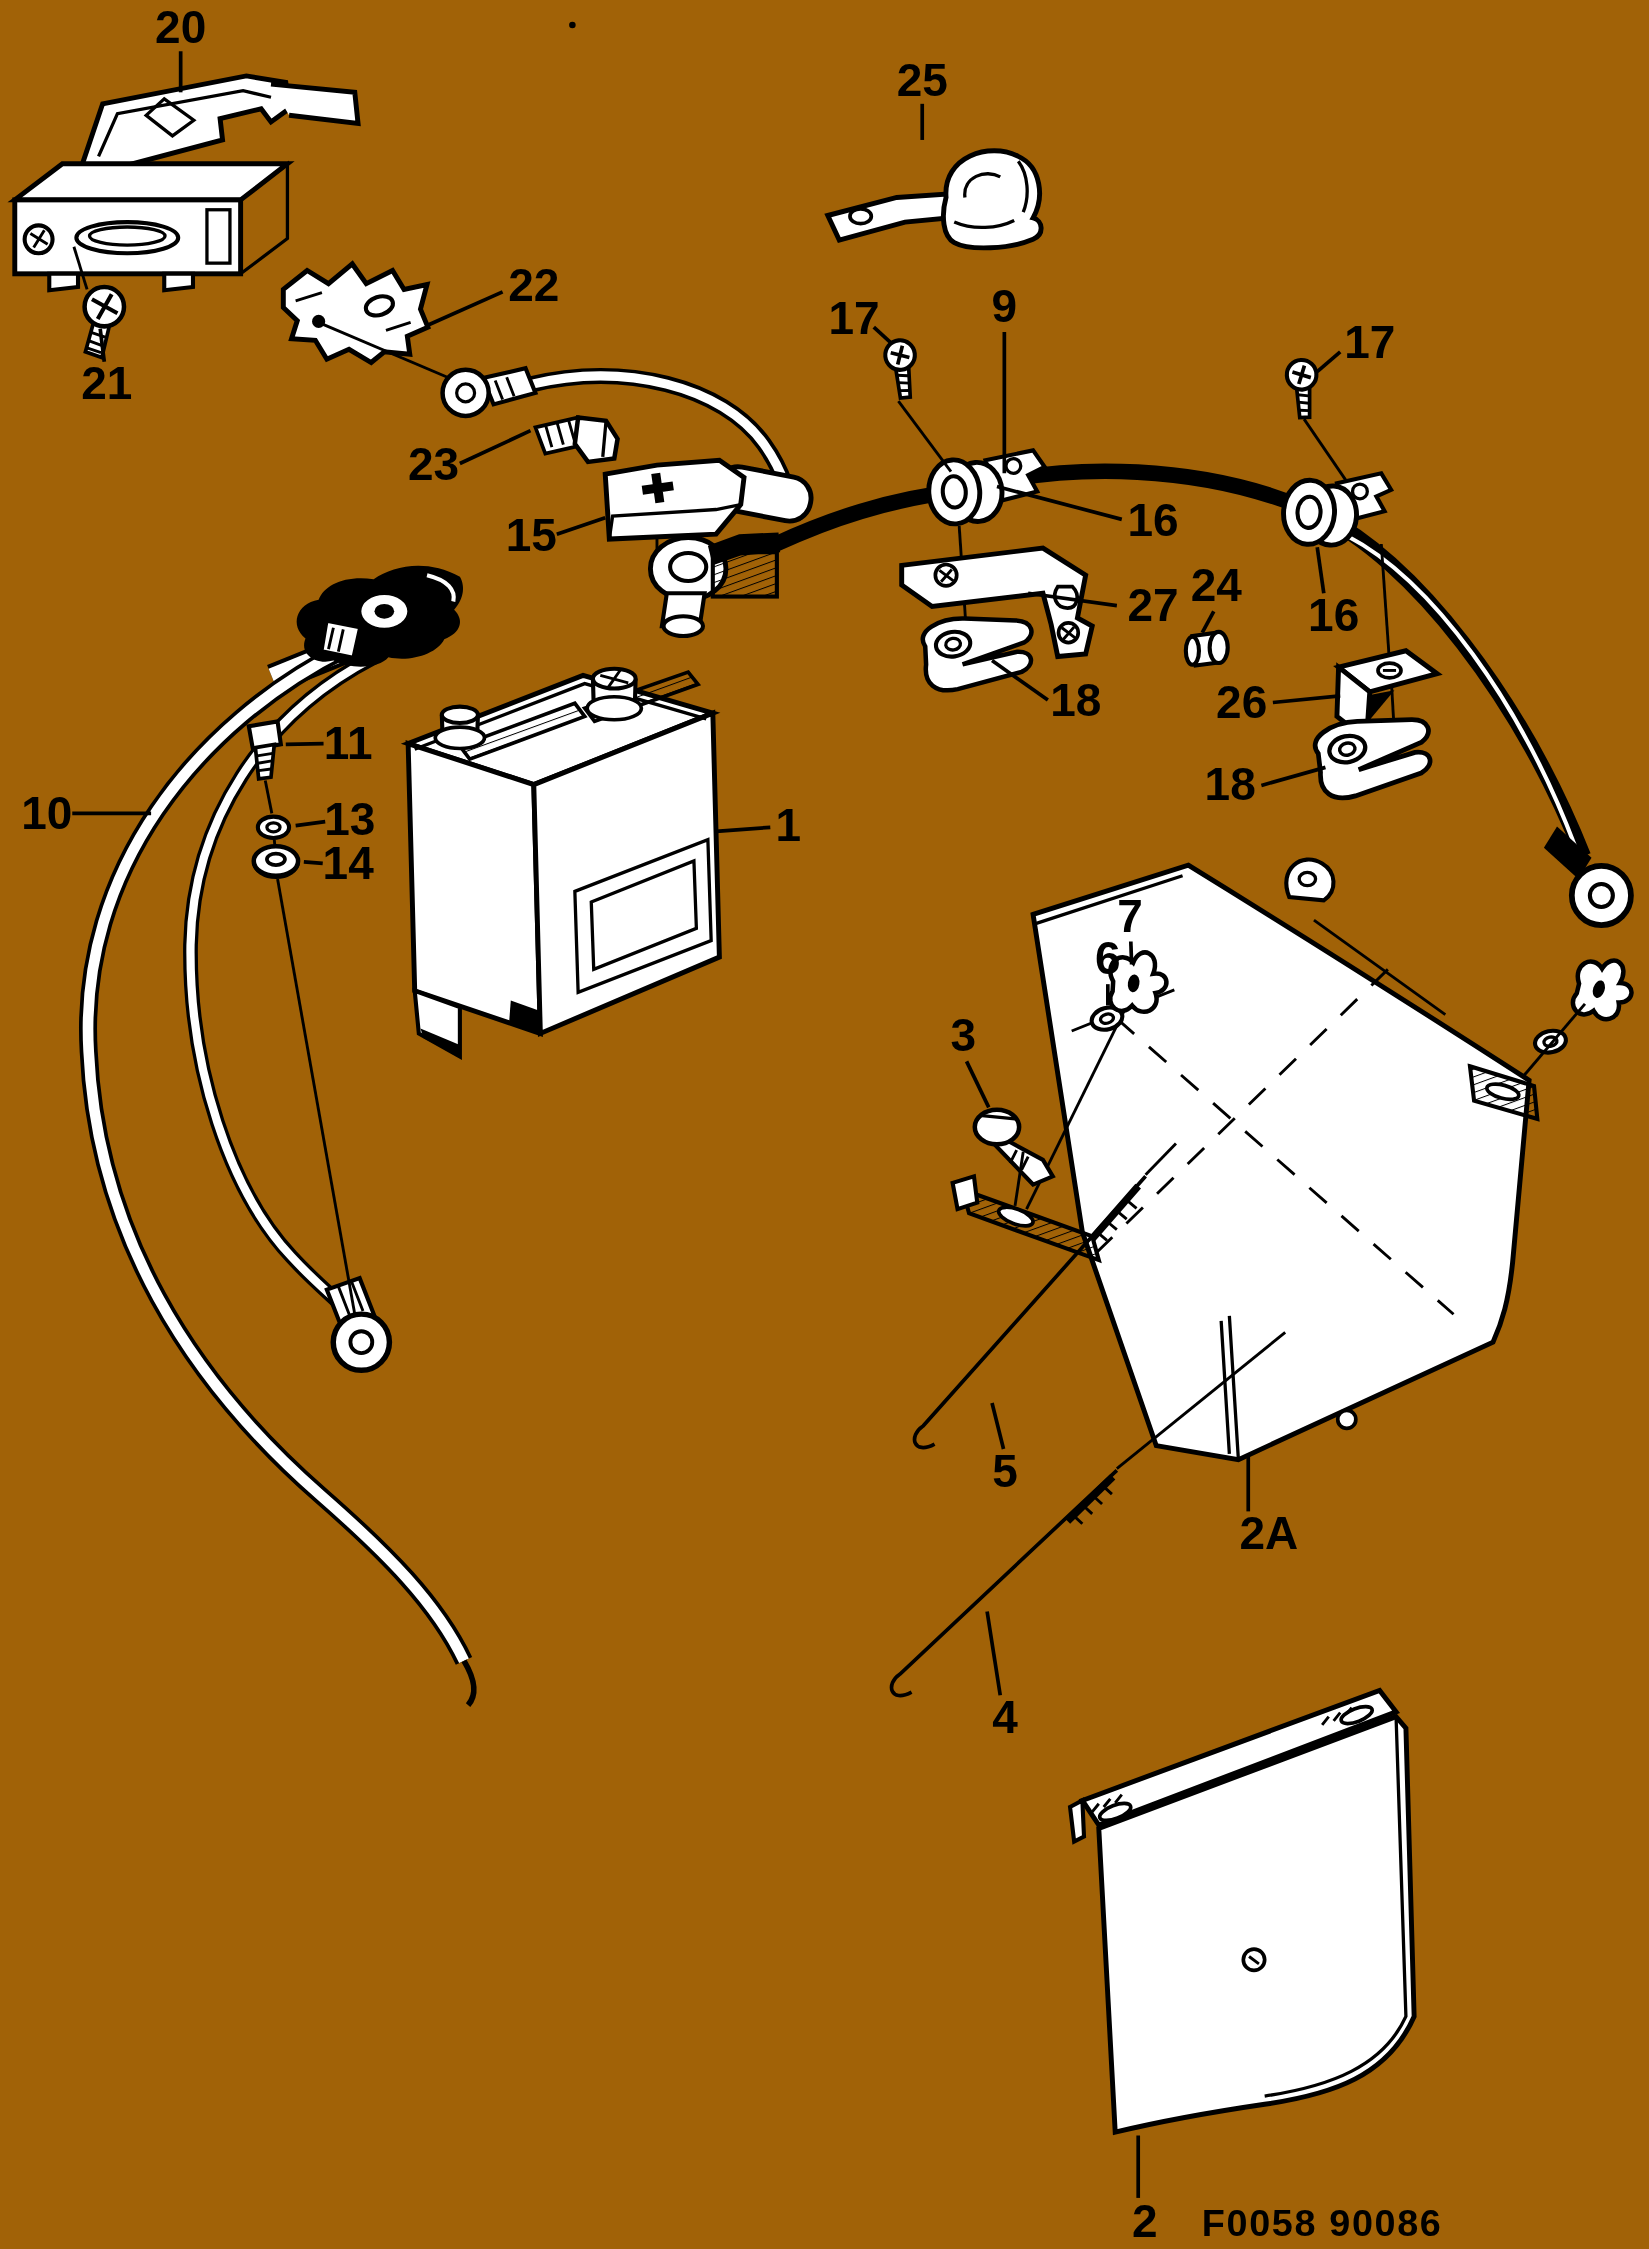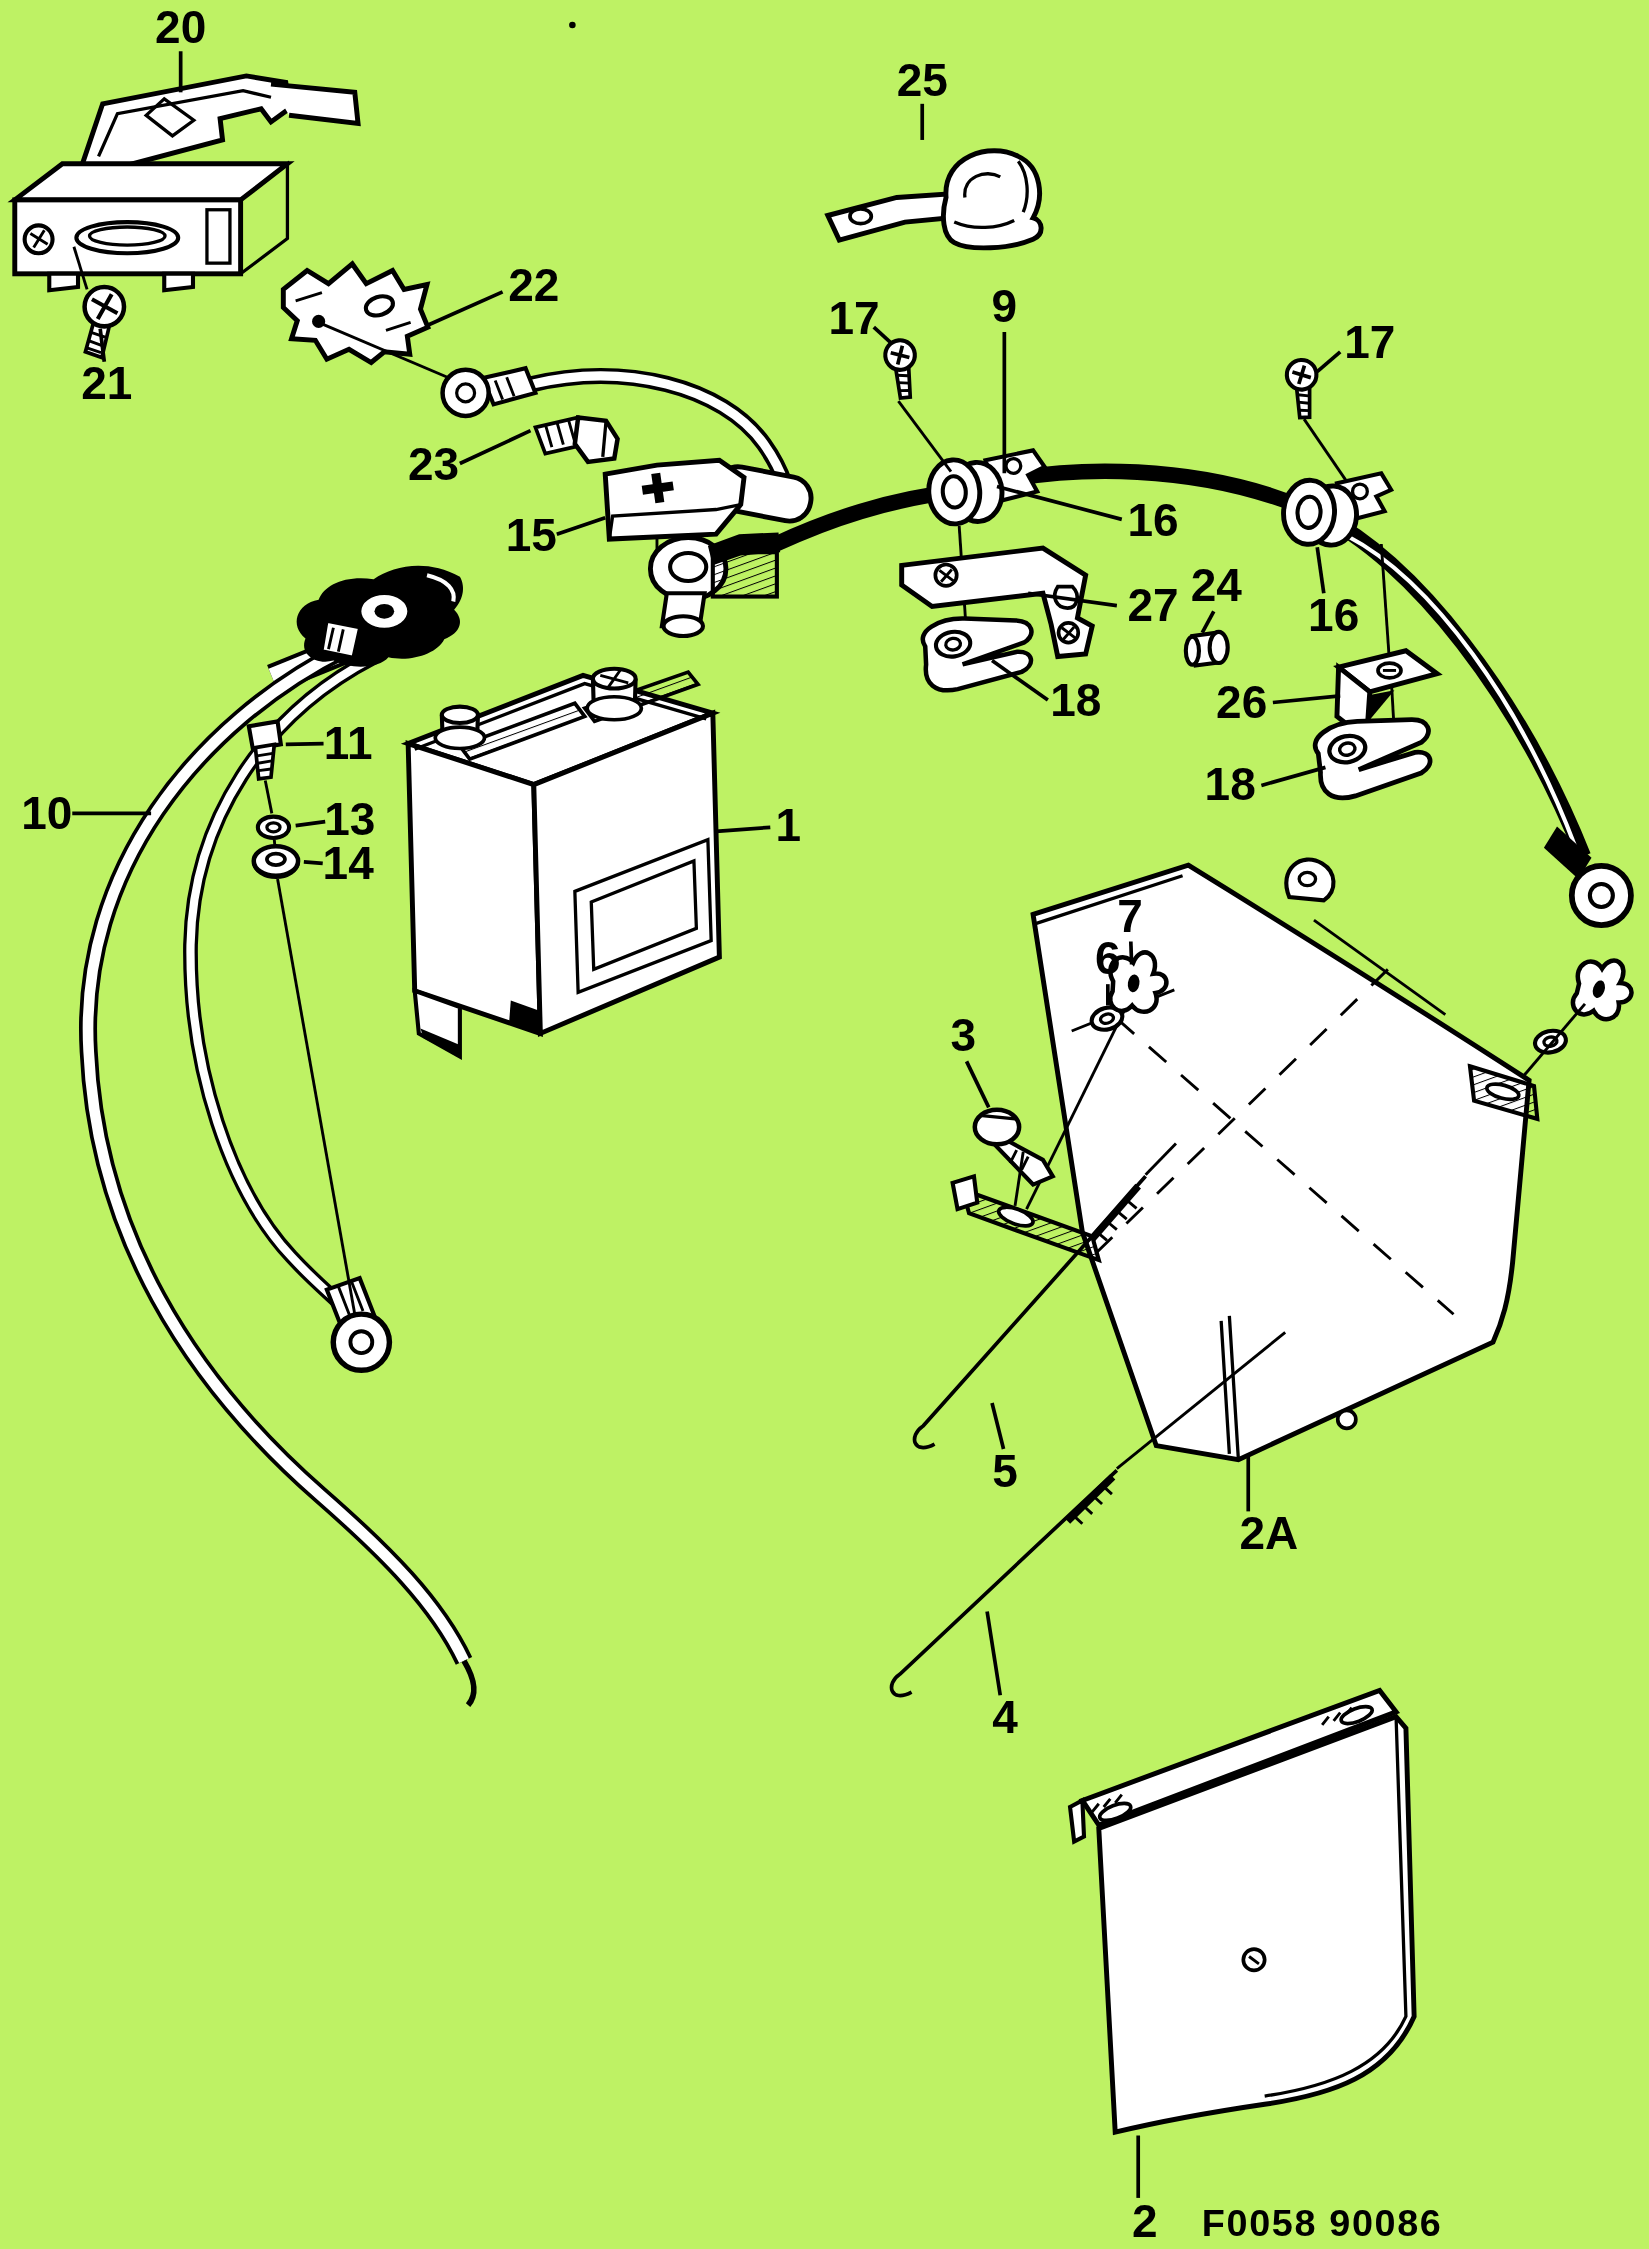--- a/index.html
+++ b/index.html
@@ -1,16 +1,16 @@
 <!DOCTYPE html>
 <html style="font-size:13px"><head>
 <meta charset="utf-8">
 <style>
   html,body{margin:0;padding:0;background:#fff;}
-  #stage{position:relative;width:1649px;height:2250px;background:#bef264;overflow:hidden;}
+  #stage{position:relative;width:1649px;height:2250px;background:#a16207;overflow:hidden;}
   svg{position:absolute;left:0;top:0;}
   text.callout{font-family:"Liberation Sans",sans-serif;font-weight:bold;font-size:56px;fill:#000;}
   text.figcode{font-family:"Liberation Sans",sans-serif;font-weight:bold;font-size:46px;fill:#000;letter-spacing:2px;}
   .ln{stroke:#000;stroke-width:4.5;fill:none;}
   .o6{stroke:#000;stroke-width:6;fill:#fff;}
   .o5{stroke:#000;stroke-width:5;fill:#fff;}
   .o4{stroke:#000;stroke-width:4;fill:none;}
   .thin{stroke:#000;stroke-width:3.5;fill:none;}
 </style>
 </head>

